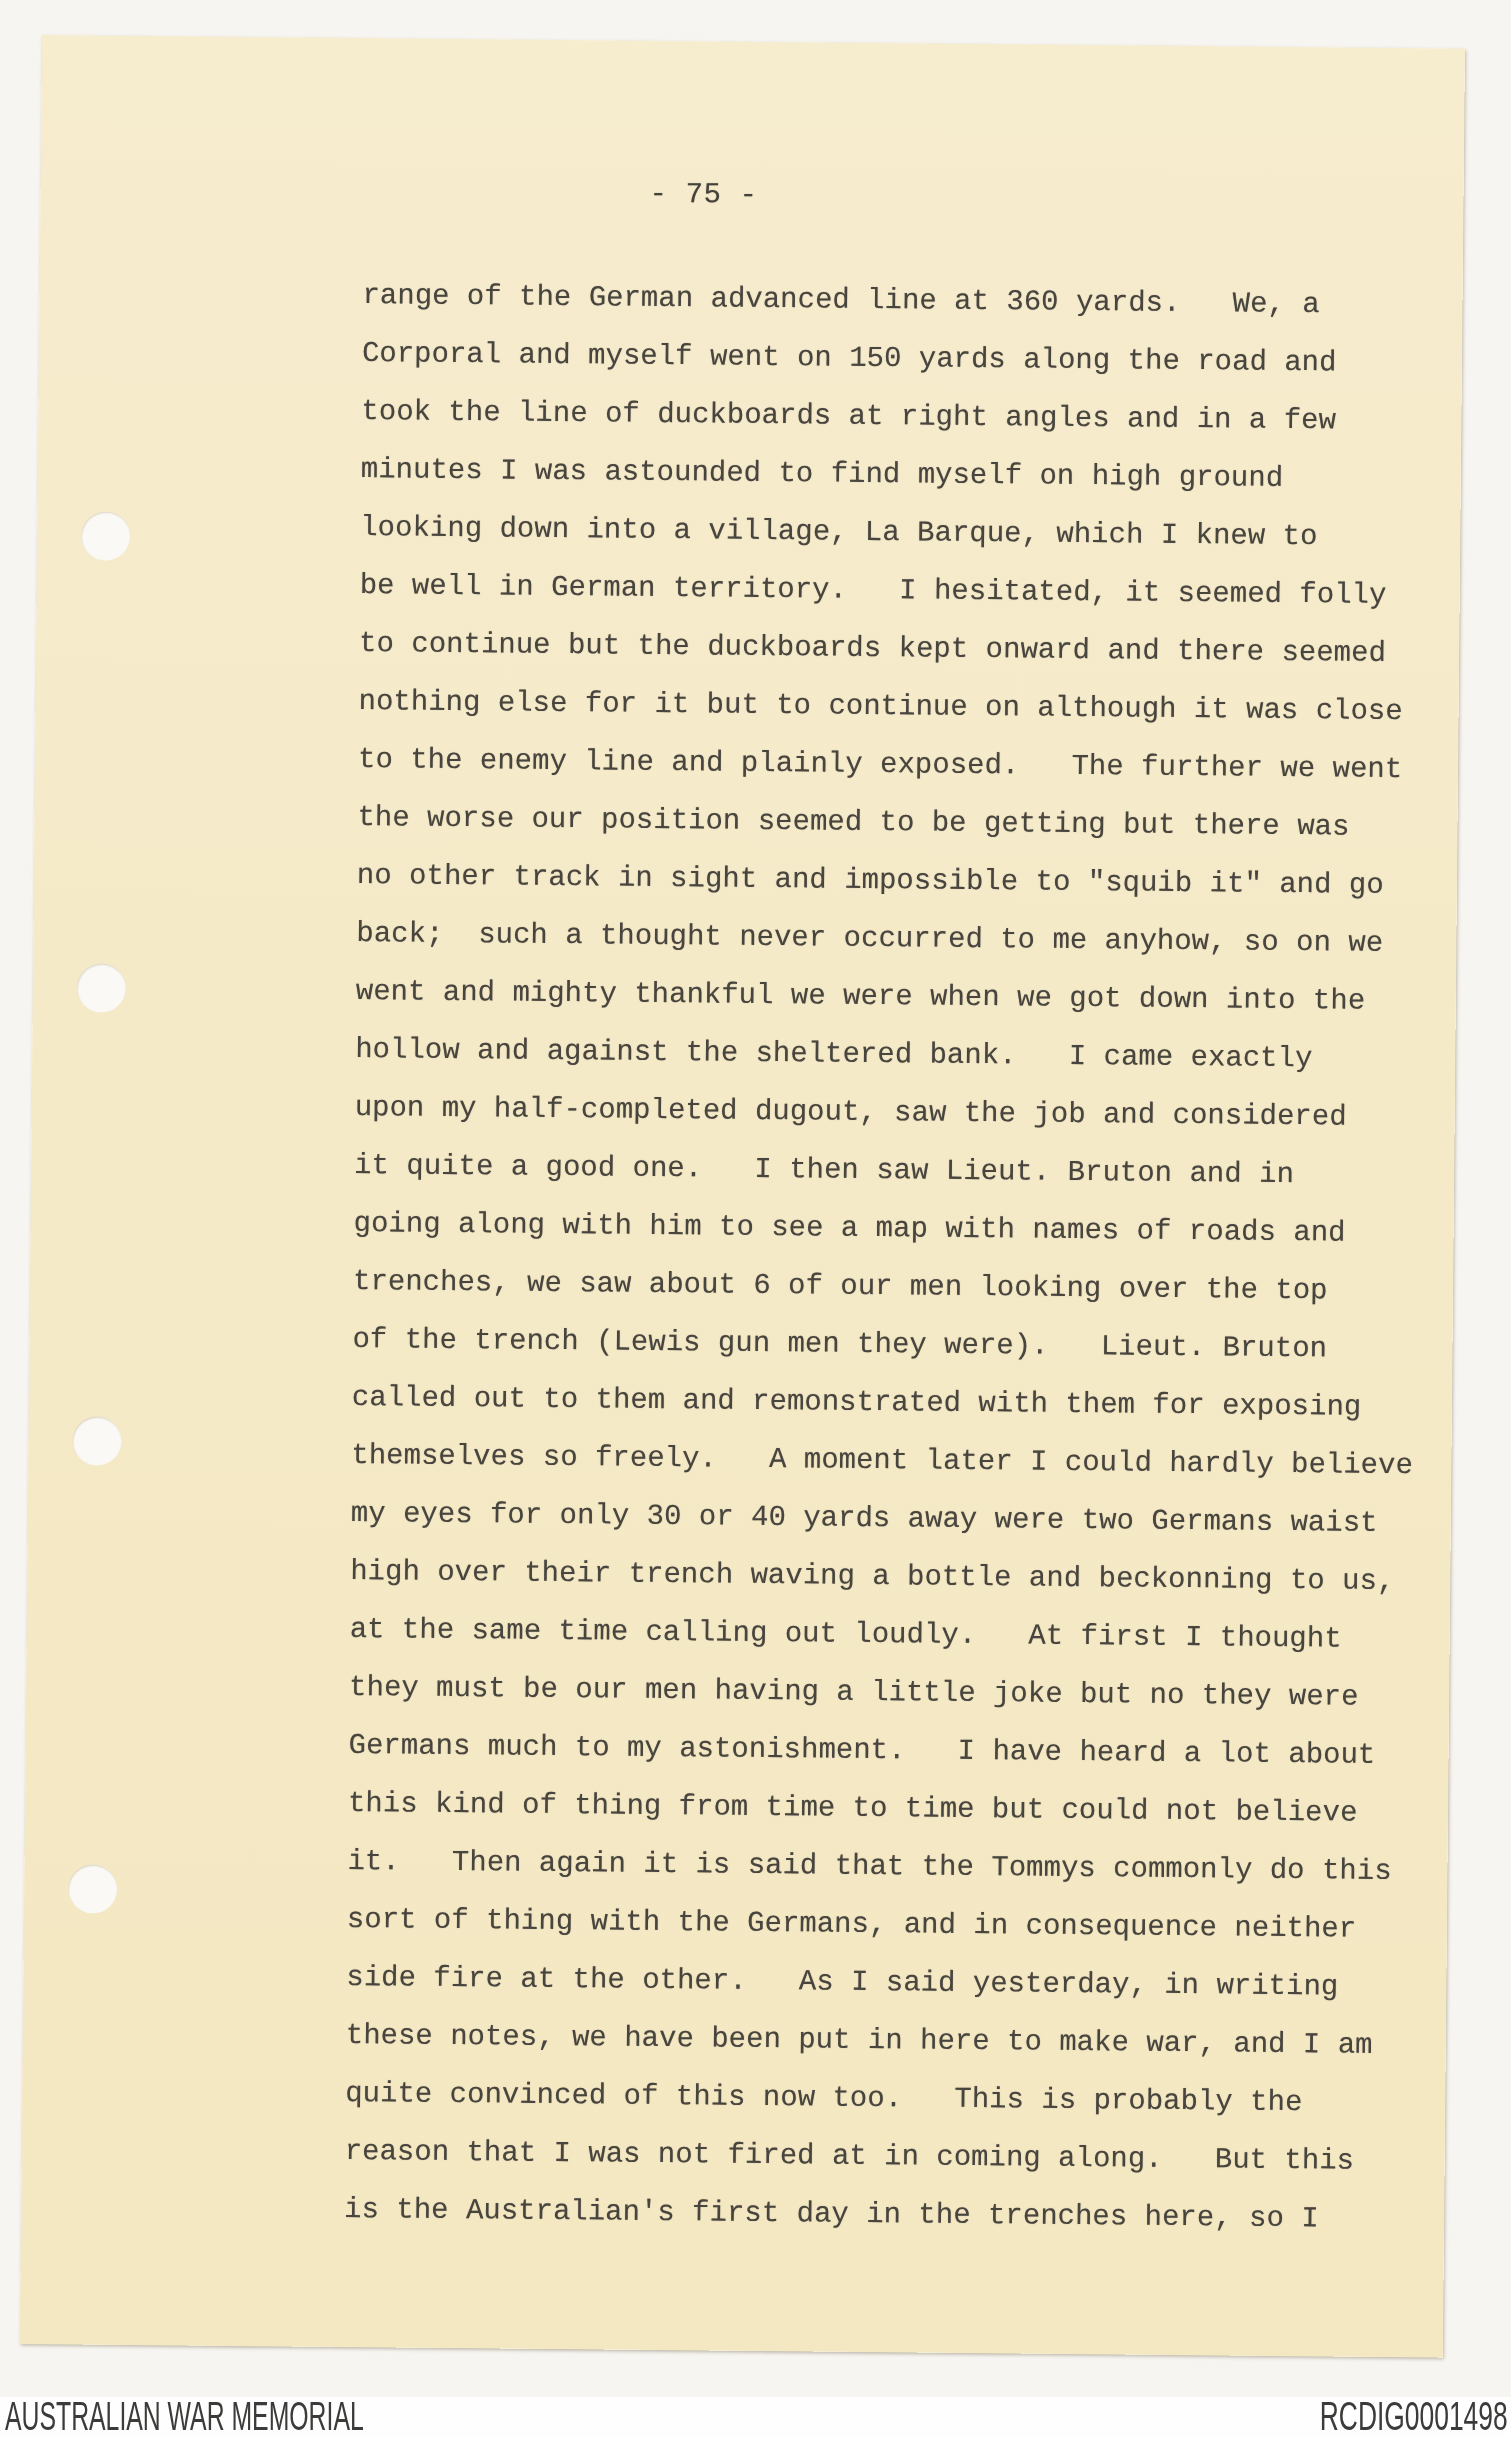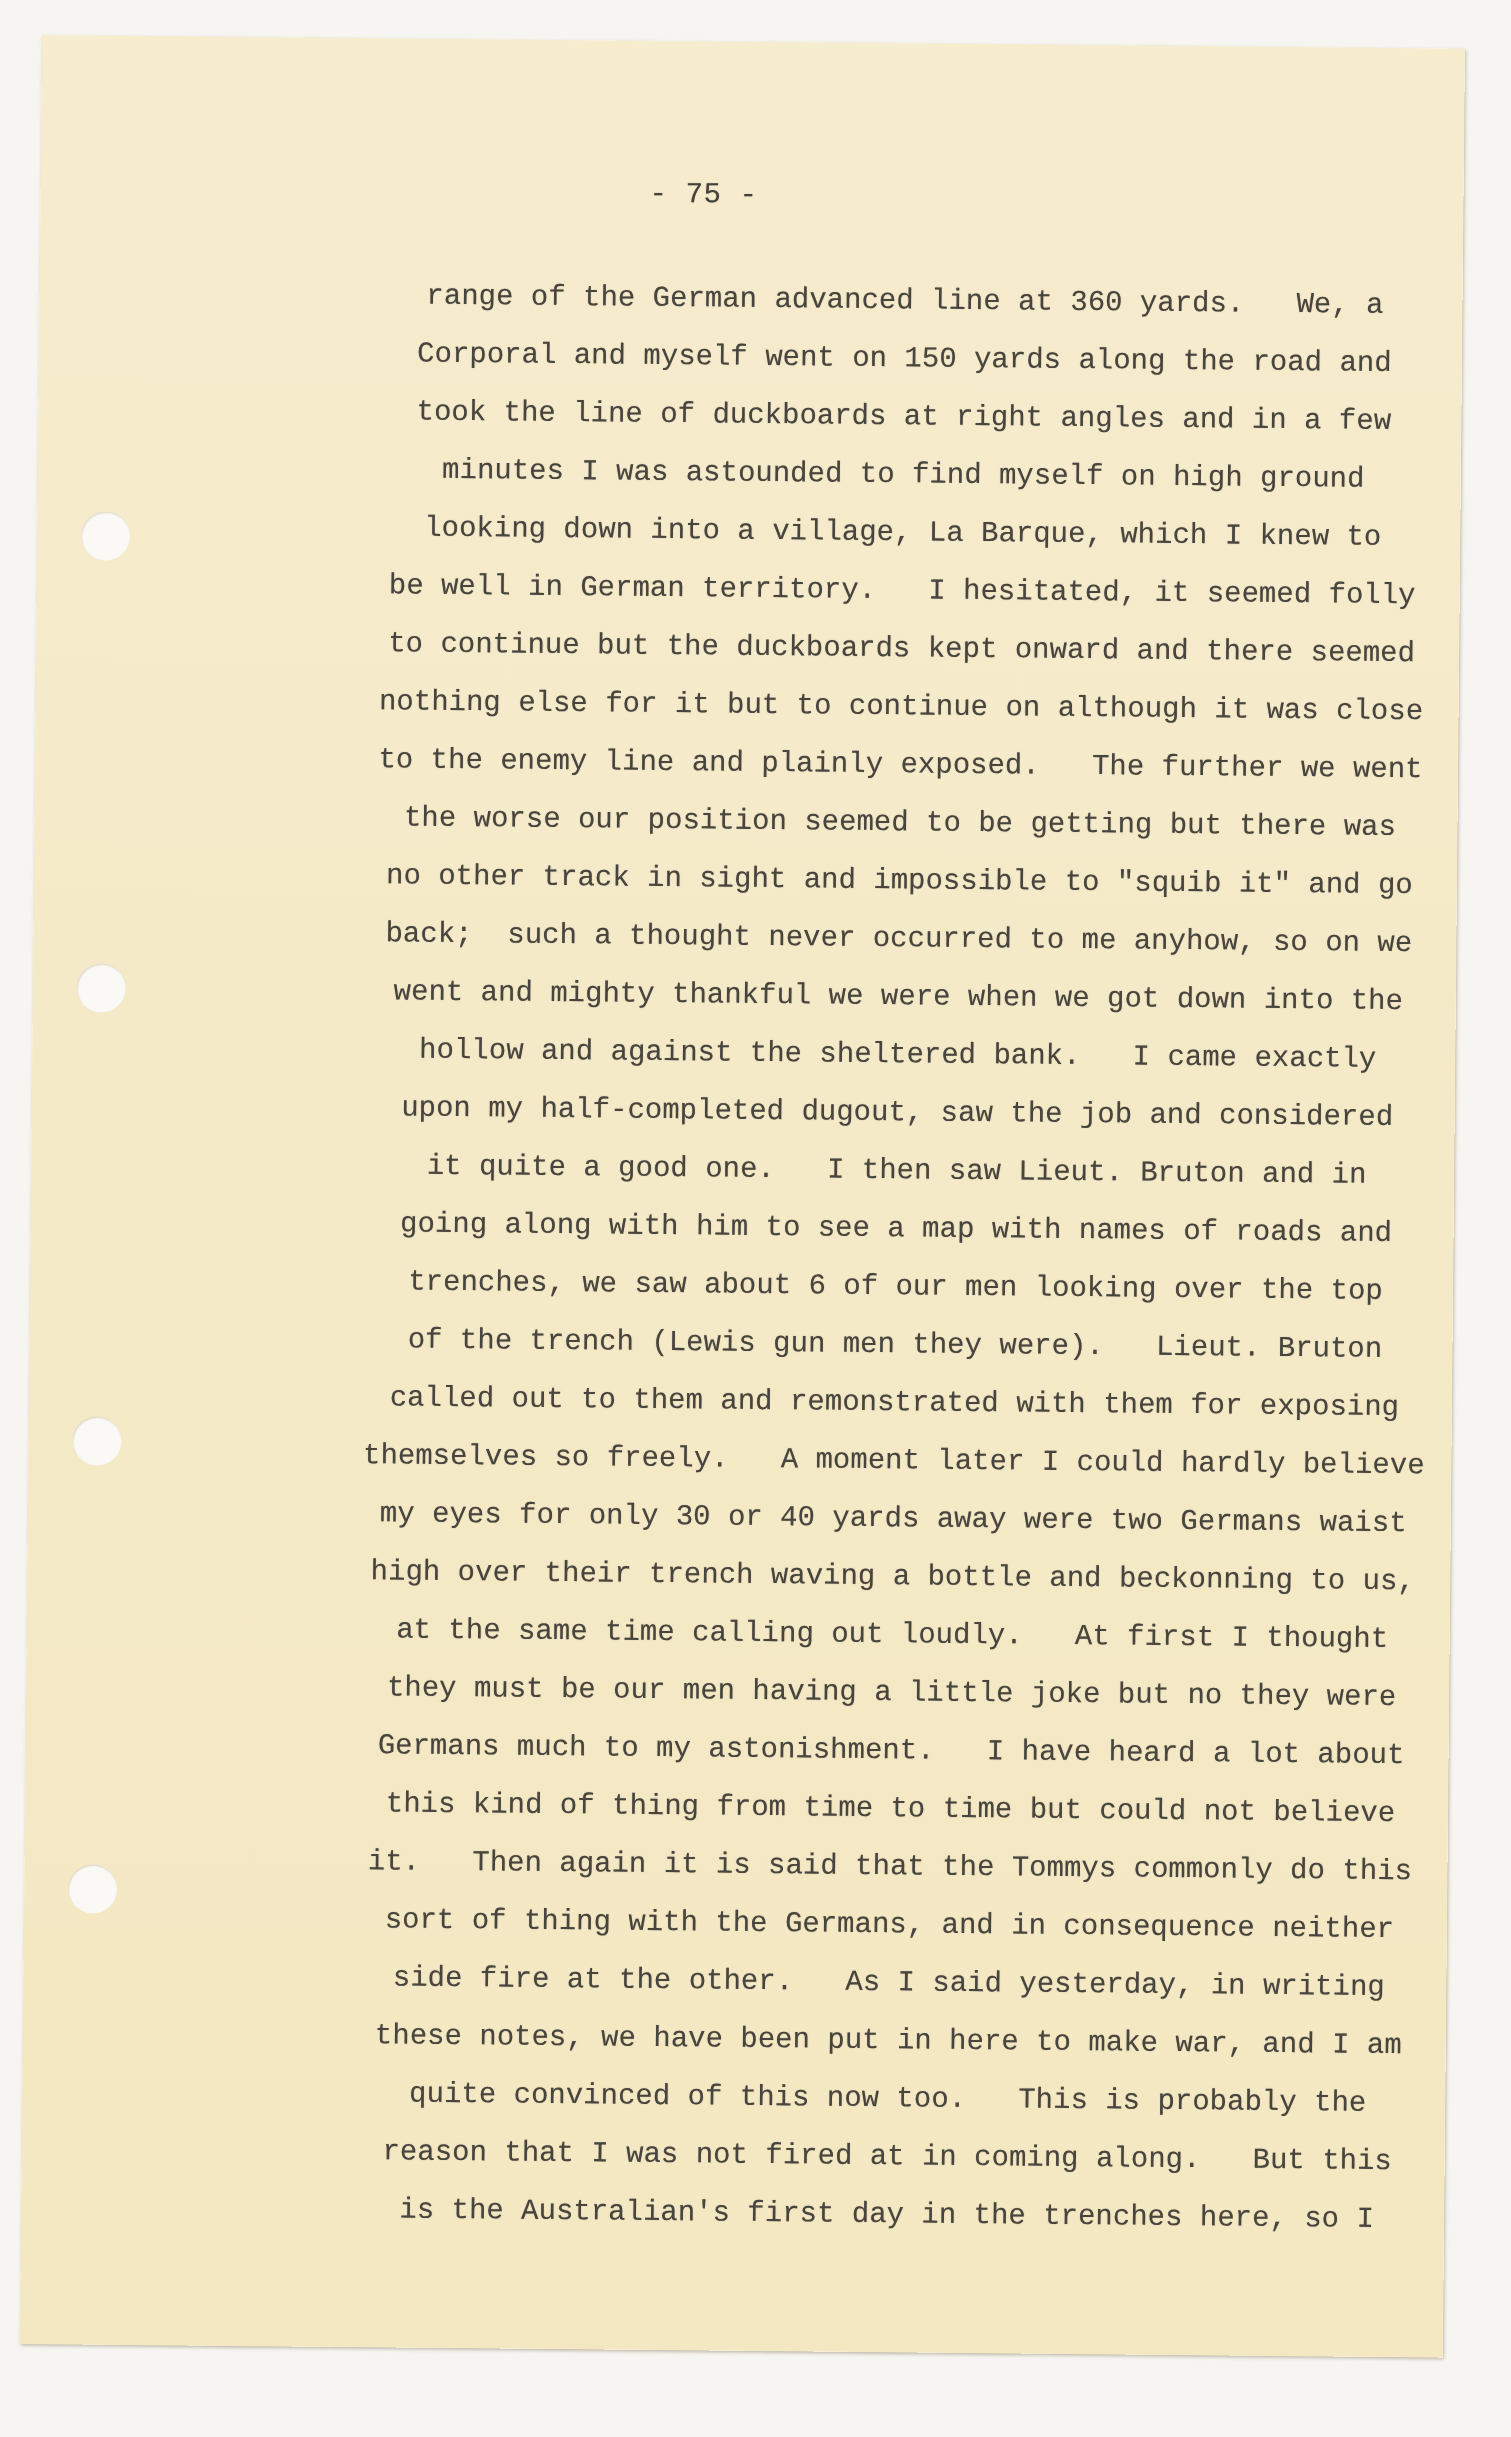--- a/index.html
+++ b/index.html
@@ -7,21 +7,20 @@
     padding: 0;
     background: #e9e7e2;
   }
   .scan {
     position: relative;
     width: 1512px;
     height: 2438px;
     overflow: hidden;
     background: #f7f5f1;
     font-family: "Liberation Mono", "DejaVu Sans Mono", monospace;
-    text-align: center;
   }
   
   .paper {
     position: absolute;
     left: 42px;
     top: 35px;
     width: 1423px;
     height: 2309px;
     background: linear-gradient(180deg, #f6ecce 0%, #f5eac8 40%, #f4e8c2 100%);
     transform: rotate(0.55deg);
@@ -145,15 +144,19 @@
       <div class="typed-line">is the Australian's first day in the trenches here, so I</div>
     </div>
 
     <div class="punch-hole hole-1"></div>
     <div class="punch-hole hole-2"></div>
     <div class="punch-hole hole-3"></div>
     <div class="punch-hole hole-4"></div>
 
   </div>
 
+  <div class="footer-band">
+    <div class="footer-left">AUSTRALIAN WAR MEMORIAL</div>
+    <div class="footer-right">RCDIG0001498</div>
+  </div>
 
 </div>
 
 
 </body></html>

